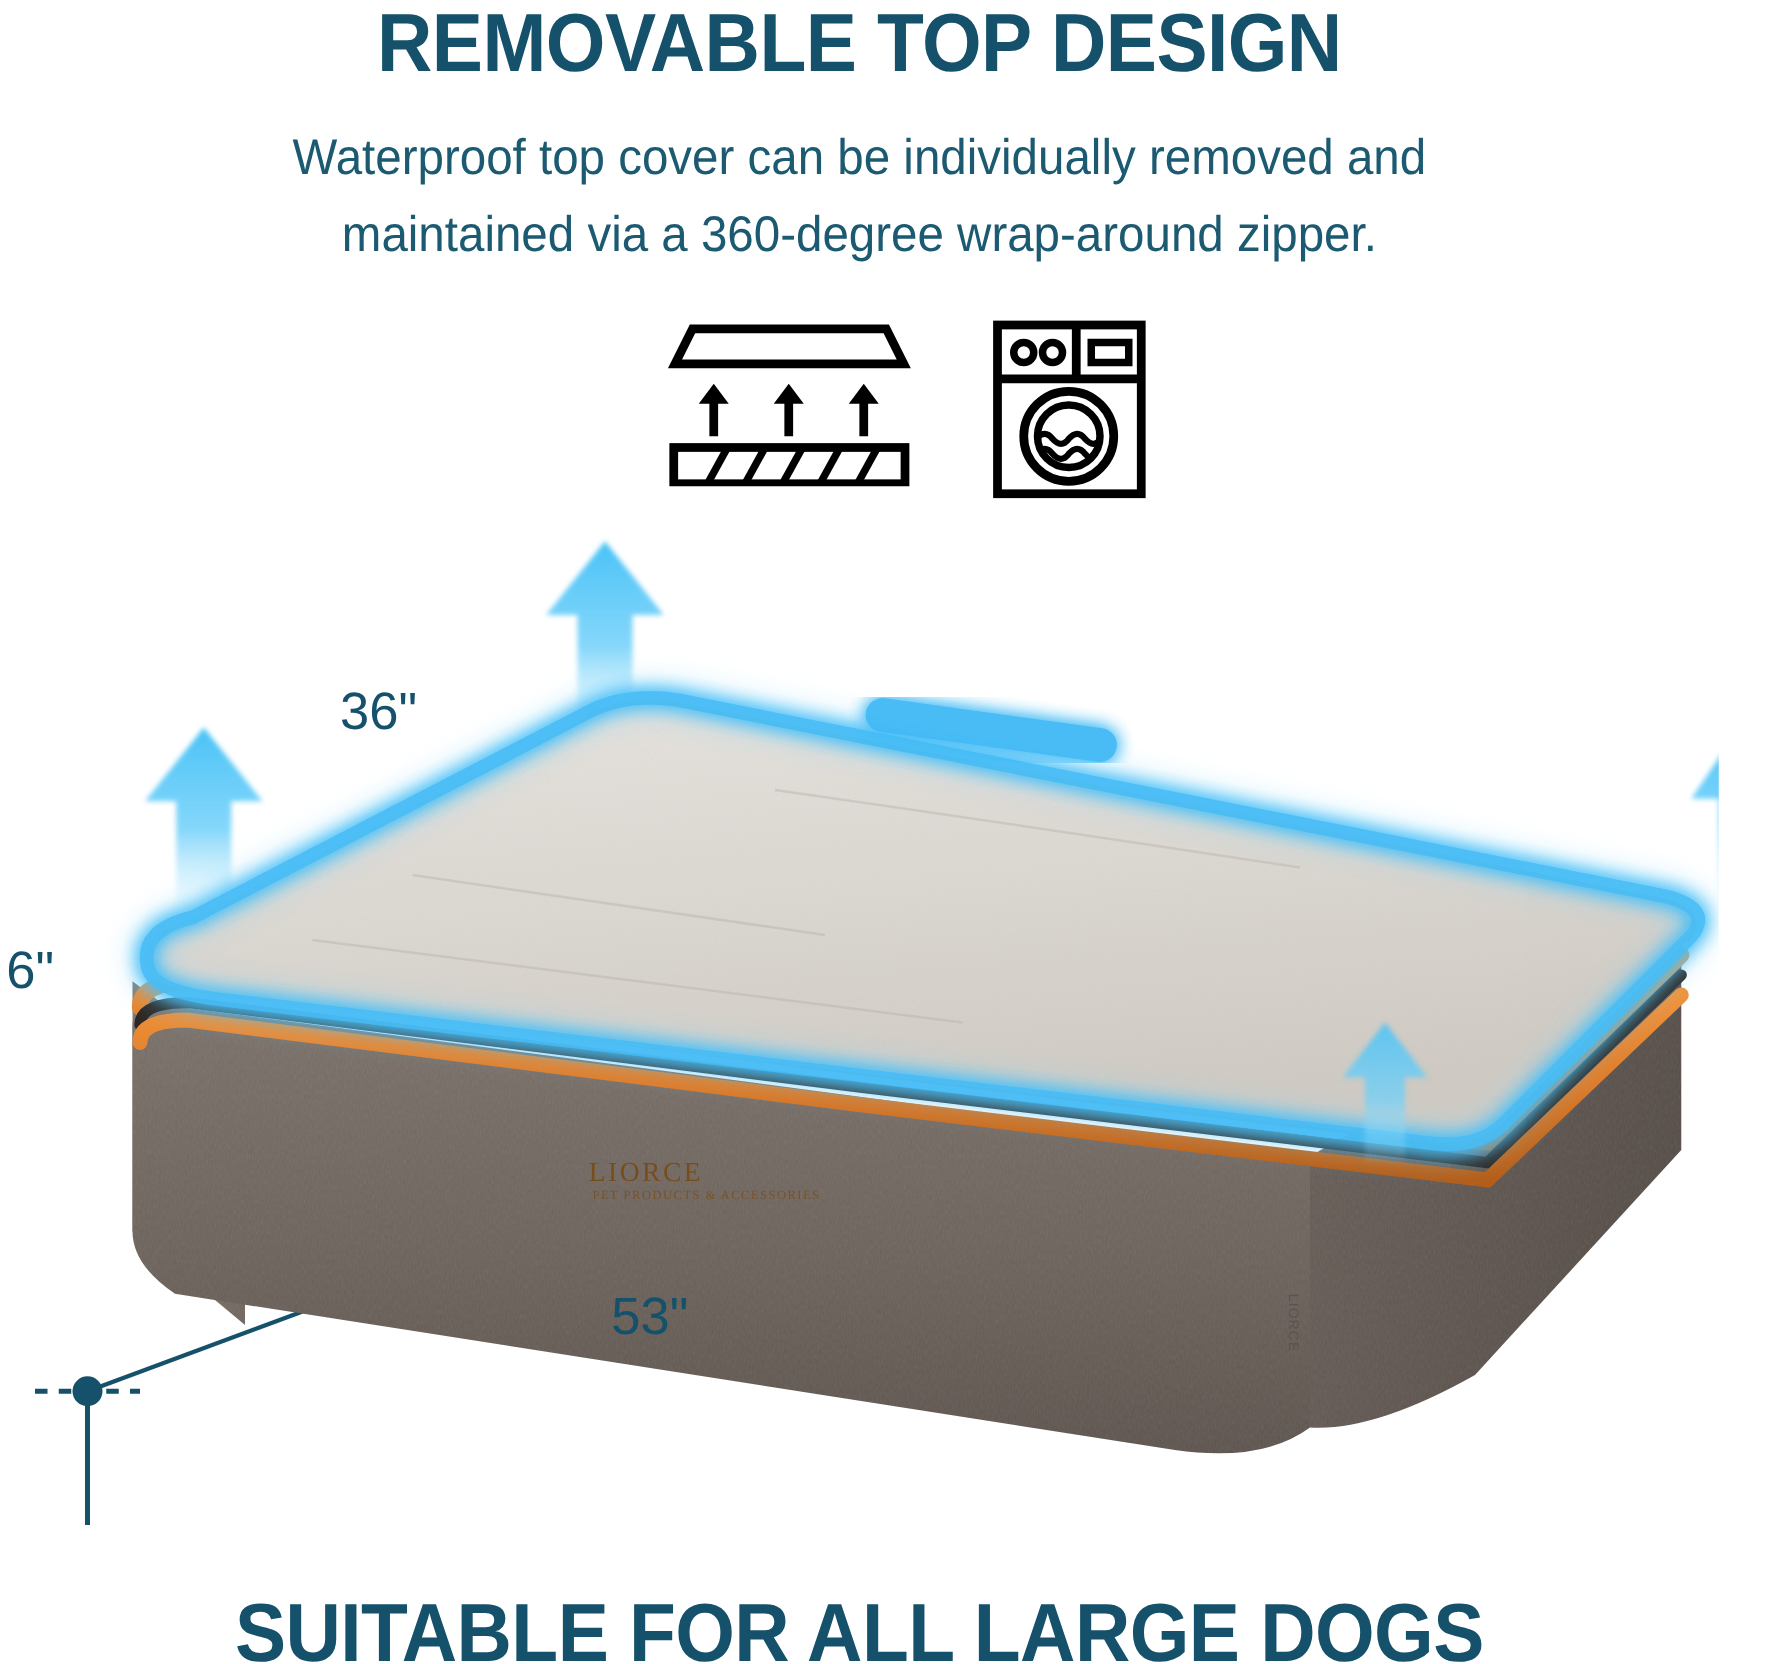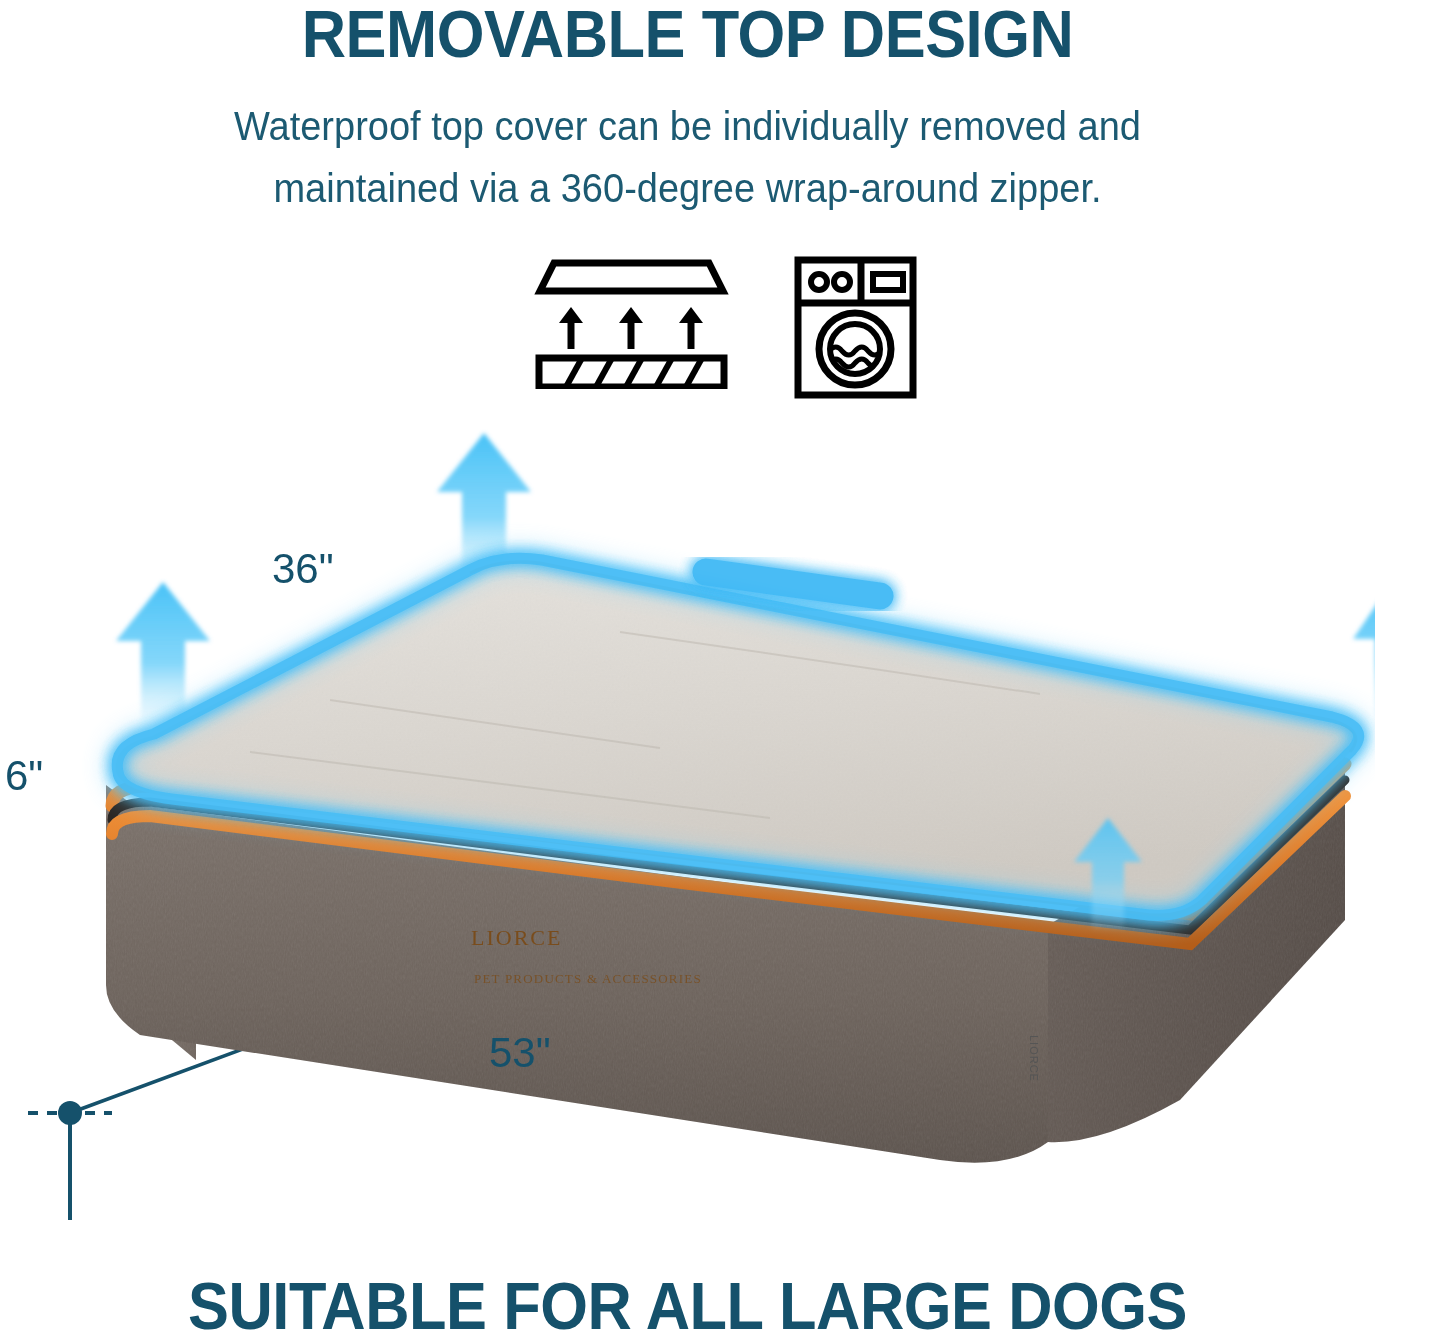--- a/index.html
+++ b/index.html
@@ -83,24 +83,23 @@
     font-family:"Liberation Serif", serif;
     letter-spacing:2px;
   }
   #patch-name{
     left:471px; top:925px;
     font-size:22px;
     opacity:.92;
   }
   #patch-tagline{
     left:474px; top:951px;
-    font-size:13px;
+    font-size:10px;
     letter-spacing:1.2px;
     opacity:.75;
-    margin-top:20px;
   }
   #tag-name{
     left:1040px; top:1035px;
     font-size:11px;
     color:#555;
     letter-spacing:1px;
     transform:rotate(90deg);
     transform-origin:left top;
     font-family:"Liberation Sans", sans-serif;
   }

